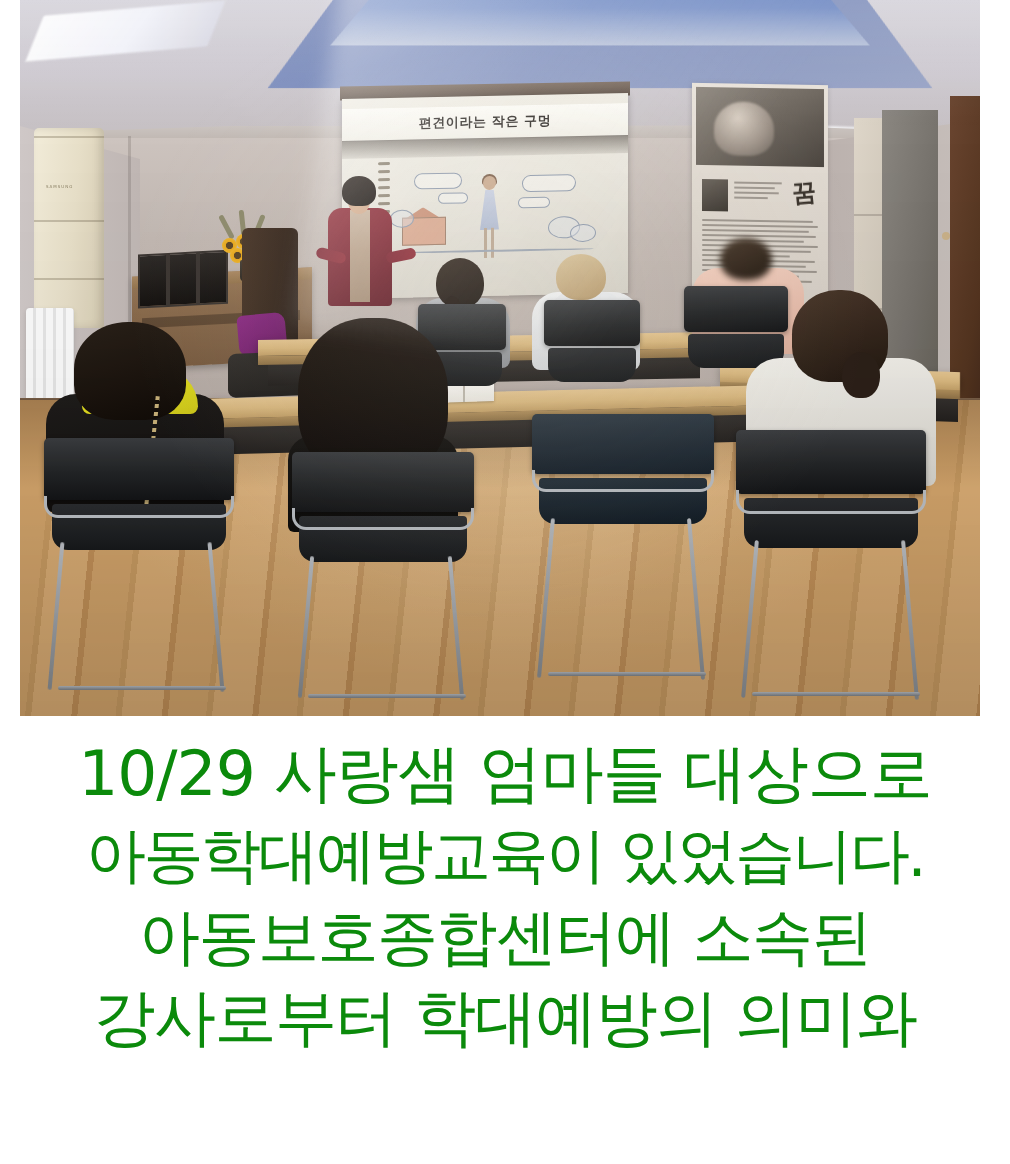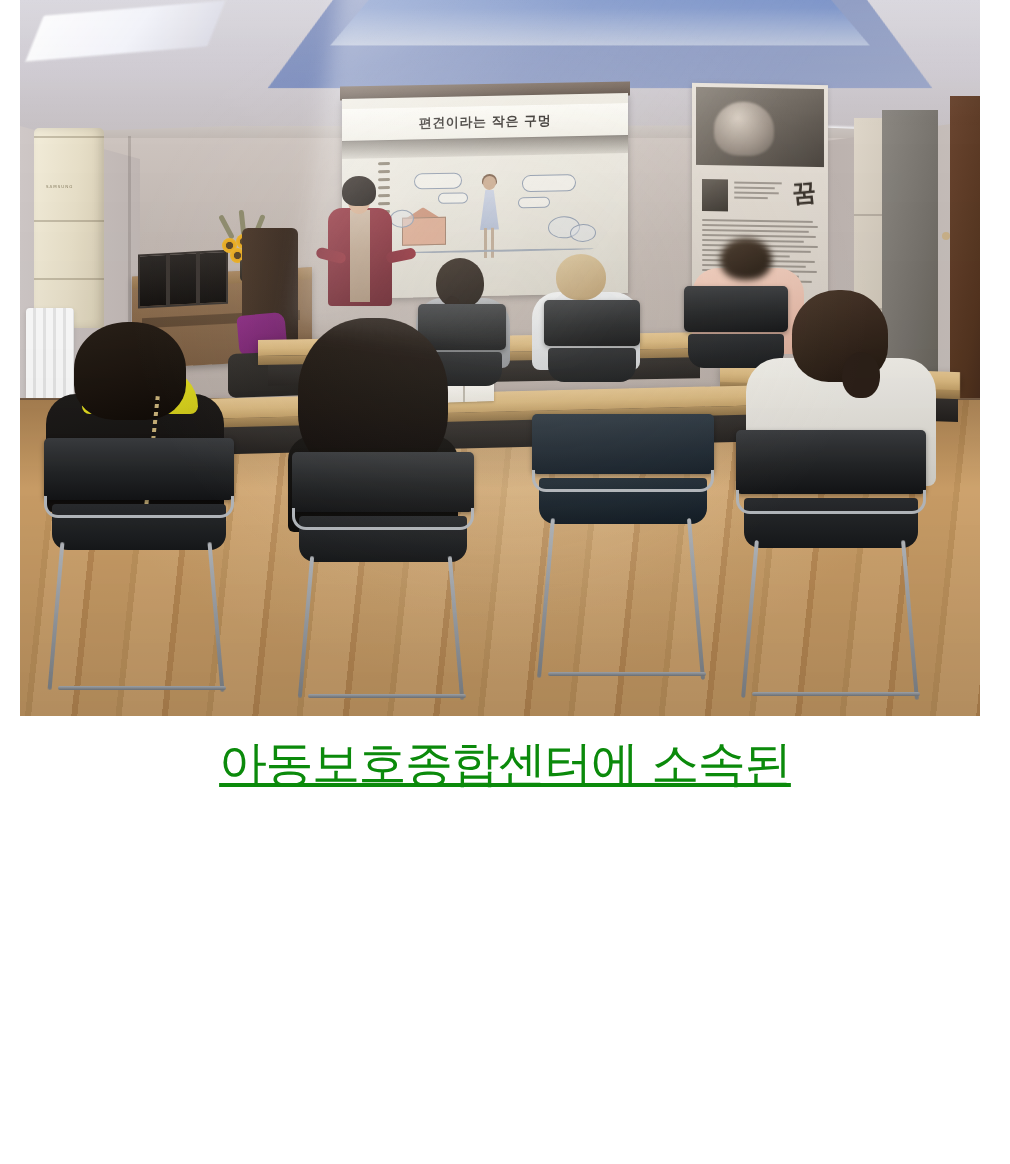--- a/index.html
+++ b/index.html
@@ -416,21 +416,21 @@
   }
   .cap-line{
     display:block;width:100%;text-align:center;
     font-family:"DejaVu Sans","Liberation Sans",sans-serif;
     font-size:63px;line-height:1.33;
     color:#0b8a0b;
     white-space:nowrap;
     letter-spacing:-1px;
   }
   .cap-line.l2{font-size:60px;letter-spacing:-2.5px;}
-  .cap-line.l3{font-size:48px;letter-spacing:-1.5px;text-decoration:underline;}
+  .cap-line.l3{font-size:61px;letter-spacing:-1.5px;}
   .cap-line.l4{font-size:62px;letter-spacing:-1.5px;}
   .cap-line.l5{font-size:62px;letter-spacing:-1px;}
 </style>
 </head>
 <body>
 
 <div class="photo-wrap">
   <div class="scene">
 
     <div class="ceiling"></div>
@@ -674,14 +674,17 @@
       <div class="leg" style="left:172px;top:110px;height:160px;transform:rotate(-5deg)"></div>
       <div class="runner" style="left:16px;top:262px;width:168px;height:4px"></div>
     </div>
 
     <div class="photo-tone"></div>
     <div class="glare"></div>
   </div>
 </div>
 
 <div class="caption">
+  <span class="cap-line l1">10/29 사랑샘 엄마들 대상으로</span>
+  <span class="cap-line l2">아동학대예방교육이 있었습니다.</span>
   <span class="cap-line l3">아동보호종합센터에 소속된</span>
+  <span class="cap-line l4">강사로부터 학대예방의 의미와</span>
 </div>
 
 </body></html>

